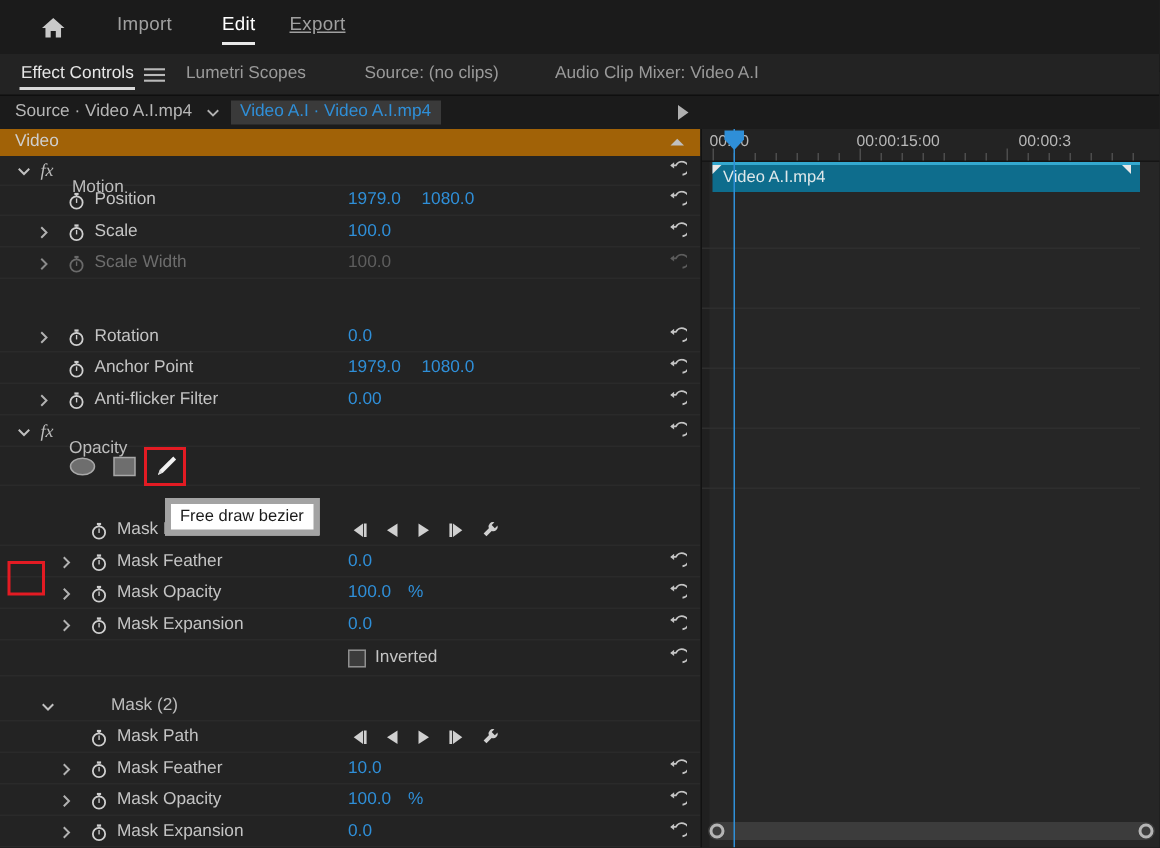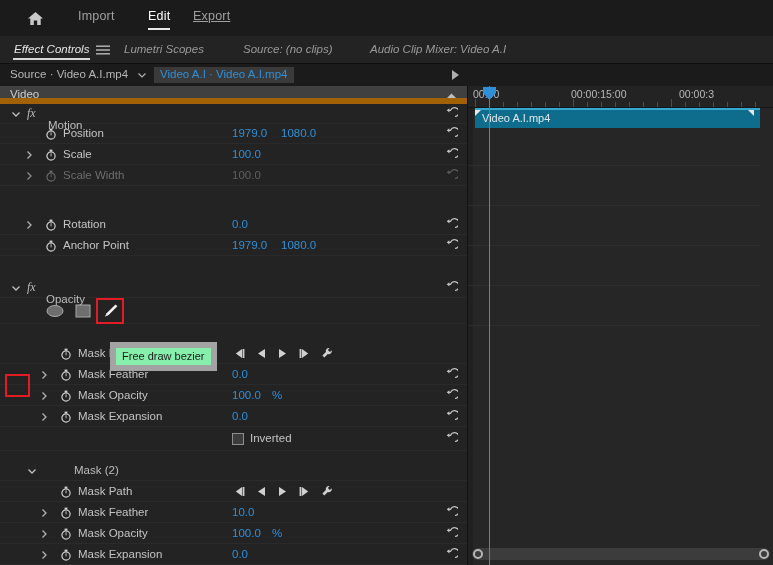--- a/index.html
+++ b/index.html
@@ -15,40 +15,40 @@
   #topbar { position:absolute; left:0; top:0; width:773px; height:48px; background:#1b1b1b; border-bottom:1px solid #0d0d0d; }
   #home-btn { position:absolute; left:24px; top:8px; width:22px; height:20px; display:flex; align-items:center; justify-content:center; }
   .topnav { position:absolute; top:9px; font-size:12.5px; color:#a0a0a0; letter-spacing:.2px; }
   .topnav.active { color:#ffffff; }
   .topnav .ul { position:absolute; left:0; right:0; bottom:-7px; height:2px; background:#e8e8e8; }
   #nav-import { left:78px; }
   #nav-edit   { left:148px; }
   #nav-export { left:193px;text-decoration:underline; }
 
   
-  #tabstrip { position:absolute; left:0; top:36px; width:773px; height:28px; background:#232323; border-bottom:1px solid #0f0f0f;font-style:italic; }
+  #tabstrip { position:absolute; left:0; top:36px; width:773px; height:28px; background:#232323; border-bottom:1px solid #0f0f0f; }
   .ptab { position:absolute; top:7px; font-size:11.5px; color:#9a9a9a; white-space:nowrap; }
   .ptab.active { color:#e6e6e6; }
   .ptab .tul { position:absolute; left:-1px; right:-1px; bottom:-5px; height:2px; background:#d8d8d8; }
   #ptab-ec { left:14px; }
   #ptab-hamb { left:96px; top:9px; width:14px; height:10px; }
   #ptab-lumetri { left:124px; }
   #ptab-source  { left:243px; }
   #ptab-audio   { left:370px; }
 
   
   #srcrow { position:absolute; left:0; top:64px; width:773px; height:22px; background:#1b1b1b; }
   #srcrow .seg1 { position:absolute; left:10px; top:4px; color:#b6b6b6; font-size:11.5px; }
   #srcrow .chev { position:absolute; left:136px; top:5px; width:12px; height:12px; }
   #srcrow .seg2 { position:absolute; left:154px; top:3px; height:16px; background:#3a3a3a; padding:1px 7px 0 6px; color:#2f8fd8; font-size:11.5px; }
   #srcrow .playarrow { position:absolute; left:450px; top:5px; width:10px; height:12px; }
 
   
   #eclist { position:absolute; left:0; top:86px; width:467px; height:479px; background:#232323; overflow:hidden; }
-  #ec-header { position:absolute; left:0; top:0; width:467px; height:18px; background:#404040; border-bottom:6px solid #a16207; }
+  #ec-header { position:absolute; left:0; top:0; width:467px; height:18px; background:#a16207; border-bottom:6px solid #a16207; }
   #ec-header .lbl { position:absolute; left:10px; top:2px; color:#cfcfcf; }
   #ec-header .collapse { position:absolute; right:10px; top:4px; }
 
   .row { position:absolute; left:0; width:467px; height:20px; border-bottom:1px solid #2a2a2a; }
   .row .twisty { position:absolute; top:5px; width:10px; height:10px; }
   .row .sw { position:absolute; top:4px; width:12px; height:12px; }
   .row .name { position:absolute; top:3px; color:#c4c4c4; white-space:nowrap; }
   .row .name.dim { color:#6d6d6d; }
   .row .name.grp { color:#bdbdbd; }
   .row .fx { position:absolute; top:2px; font-style:italic; font-family:"Liberation Serif", serif; font-size:12px; color:#bdbdbd; }
@@ -61,22 +61,22 @@
   .row .chklabel { position:absolute; top:3px; color:#c4c4c4; }
   .row .transport { position:absolute; top:3px; display:flex; gap:10px; align-items:center; }
 
   .toolrow { position:absolute; left:0; width:467px; height:26px; border-bottom:1px solid #2a2a2a; }
 
   
   .maskbtn { position:absolute; top:5px; width:18px; height:16px; }
   .redbox { position:absolute; border:2px solid #e31b23; }
 
   
-  #tooltip { position:absolute; left:110px; top:342px; background:#86efac; color:#1a1a1a;
-             border:6px solid #a3a3a3; font-size:11px; padding:2px 6px 3px 6px; white-space:nowrap; z-index:40; }
+  #tooltip { position:absolute; left:110px; top:332px; background:#ffffff; color:#1a1a1a;
+             border:4px solid #a3a3a3; font-size:11px; padding:2px 6px 3px 6px; white-space:nowrap; z-index:40; }
 
   
   #timeline { position:absolute; left:467px; top:86px; width:306px; height:479px; background:#262626; border-left:1px solid #121212; }
   #ruler { position:absolute; left:0; top:0; width:306px; height:22px; background:#232323; border-bottom:1px solid #151515; }
   #ruler .tlabel { position:absolute; top:2px; color:#b8b8b8; font-size:10.5px; white-space:nowrap; }
   #tl-t0  { left:5px; }
   #tl-t15 { left:103px; }
   #tl-t30 { left:211px; }
   .tick { position:absolute; bottom:0; width:1px; background:#4d4d4d; }
   #playhead { position:absolute; left:21px; top:0; width:1px; height:479px; background:#2f8fd8; z-index:12; }
@@ -284,20 +284,43 @@
     <span class="val" style="left:232px;">1979.0</span>
     <span class="val" style="left:281px;">1080.0</span>
     <span class="reset">
       <svg width="14" height="14" viewBox="0 0 14 14">
           <path d="M11 9.5 A4.4 4.4 0 1 0 6.6 3.3 L3.6 3.3" stroke="#c4c4c4" stroke-width="1.2" fill="none"></path>
           <path d="M5.4 1.2 L2.8 3.3 L5.4 5.4 Z" fill="#c4c4c4"></path>
         </svg>
     </span>
   </div>
 
+  <div class="row" style="top:171px;">
+    <span class="twisty" style="left:24px;">
+      <svg width="10" height="10" viewBox="0 0 10 10">
+          <path d="M3.5 1.5 L7 5 L3.5 8.5" stroke="#b2b2b2" stroke-width="1.3" fill="none"></path>
+        </svg>
+    </span>
+    <span class="sw" style="left:45px;">
+      <svg width="12" height="12" viewBox="0 0 12 12">
+          <circle cx="6" cy="7" r="4.1" stroke="#cfcfcf" stroke-width="1.2" fill="none"></circle>
+          <rect x="4.6" y="0.6" width="2.8" height="1.5" fill="#cfcfcf"></rect>
+          <rect x="5.5" y="2" width="1" height="1.2" fill="#cfcfcf"></rect>
+          <rect x="5.6" y="4.3" width="0.9" height="3" fill="#cfcfcf"></rect>
+        </svg>
+    </span>
+    <span class="name" style="left:63px;">Anti-flicker Filter</span>
+    <span class="val" style="left:232px;">0.00</span>
+    <span class="reset">
+      <svg width="14" height="14" viewBox="0 0 14 14">
+          <path d="M11 9.5 A4.4 4.4 0 1 0 6.6 3.3 L3.6 3.3" stroke="#c4c4c4" stroke-width="1.2" fill="none"></path>
+          <path d="M5.4 1.2 L2.8 3.3 L5.4 5.4 Z" fill="#c4c4c4"></path>
+        </svg>
+    </span>
+  </div>
 
   <div class="row" style="top:192px;">
     <span class="twisty" style="left:11px;">
       <svg width="10" height="10" viewBox="0 0 10 10">
           <path d="M1.5 3.5 L5 7 L8.5 3.5" stroke="#c0c0c0" stroke-width="1.3" fill="none"></path>
         </svg>
     </span>
     <span class="fx" style="left:27px;">fx</span>
     <span class="name grp" style="left:46px;margin-top:12px;">Opacity</span>
     <span class="reset">

